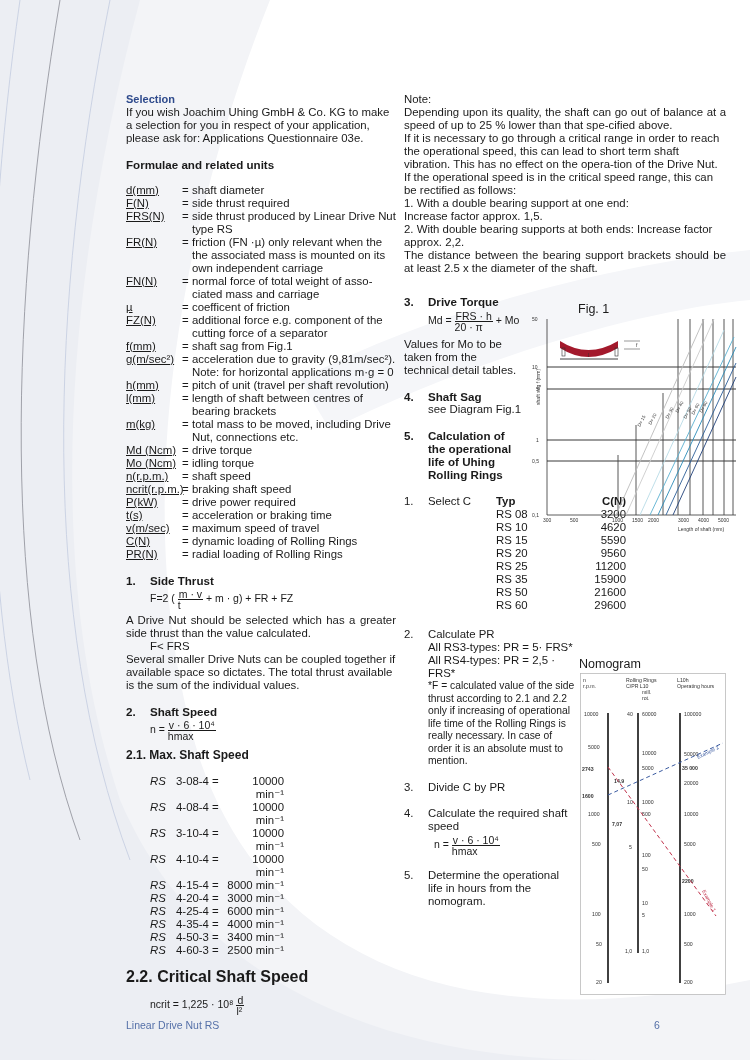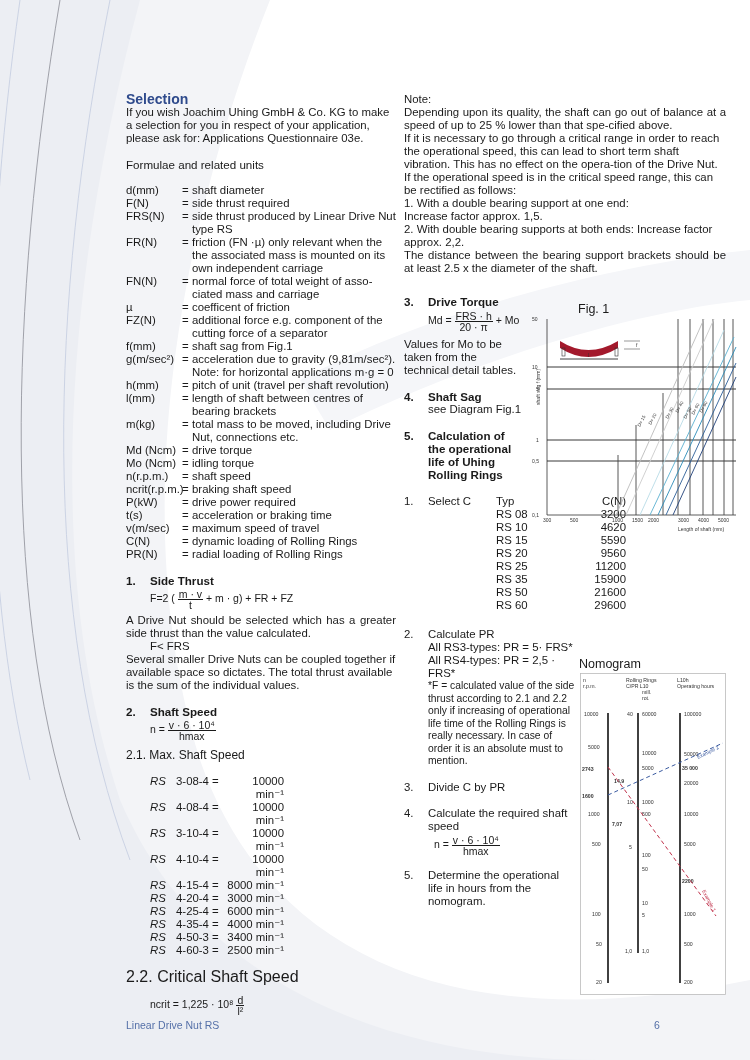--- a/index.html
+++ b/index.html
@@ -6,33 +6,33 @@
   body {
     width:750px; height:1060px; position:relative; overflow:hidden;
     background:#ffffff;
     font-family:"Liberation Sans", "DejaVu Sans", sans-serif;
     color:#1a1a1a;
   }
   .bg-swoosh { position:absolute; left:0; top:0; width:750px; height:1060px; z-index:0; }
   .col { position:absolute; z-index:1; font-size:11.4px; line-height:13px; }
   .col-left { left:126px; top:93px; width:270px; }
   .col-right { left:404px; top:93px; width:322px; }
-  .h-blue { color:#2e4a8c; font-weight:bold; font-size:14px; }
-  .bold { font-weight:normal; }
+  .h-blue { color:#2e4a8c; font-weight:bold; font-size:11px; }
+  .bold { font-weight:bold; }
   p { margin:0; }
   .gap { height:13px; }
   .defs { margin-top:0; }
   .def-row { display:flex; }
-  .def-term { width:56px; flex:none; white-space:nowrap; }
+  .def-term { width:56px; flex:none; white-space:nowrap;text-decoration:underline; }
   .def-eq { width:10px; flex:none; }
   .def-text { flex:1; }
   .sect { display:flex; font-weight:bold; font-size:11.6px; }
   .sect .num { width:24px; flex:none; }
   .formula { padding-left:24px; font-size:10.5px; }
-  .frac { display:inline-flex; flex-direction:column; align-items:center; vertical-align:middle; line-height:10px; }
+  .frac { display:inline-flex; flex-direction:column; align-items:flex-start; vertical-align:middle; line-height:10px; }
   .frac .top { border-bottom:1px solid #1a1a1a; padding:0 1px; }
   .speed-row { display:flex; padding-left:24px; }
   .speed-row .rs { width:26px;font-style:italic; }
   .speed-row .code { width:50px; }
   .speed-row .val { width:58px; text-align:right; }
   .footer-left { position:absolute; left:126px; top:1019px; color:#5570a8; font-size:10.5px; z-index:1; }
   .footer-right { position:absolute; left:654px; top:1019px; color:#5570a8; font-size:10.5px; z-index:1; }
   .fig1-label { position:absolute; left:578px; top:302px; font-size:12.5px; z-index:1; }
   .fig1 { position:absolute; left:528px; top:315px; width:212px; height:220px; z-index:1; }
   .tbl-row { display:flex; }

